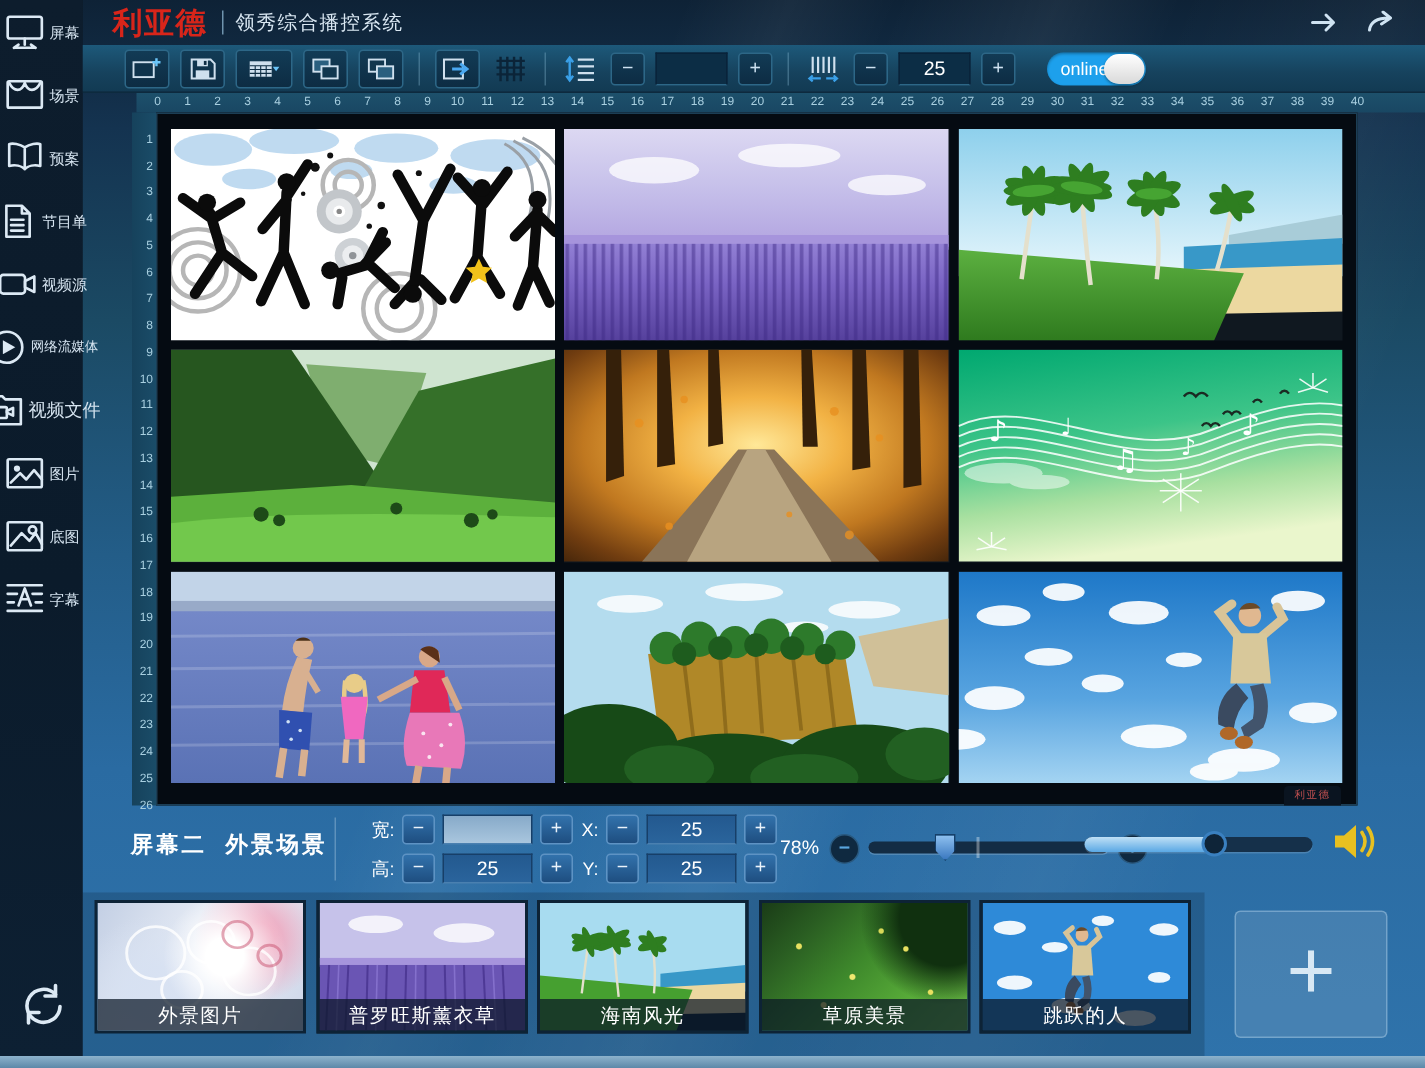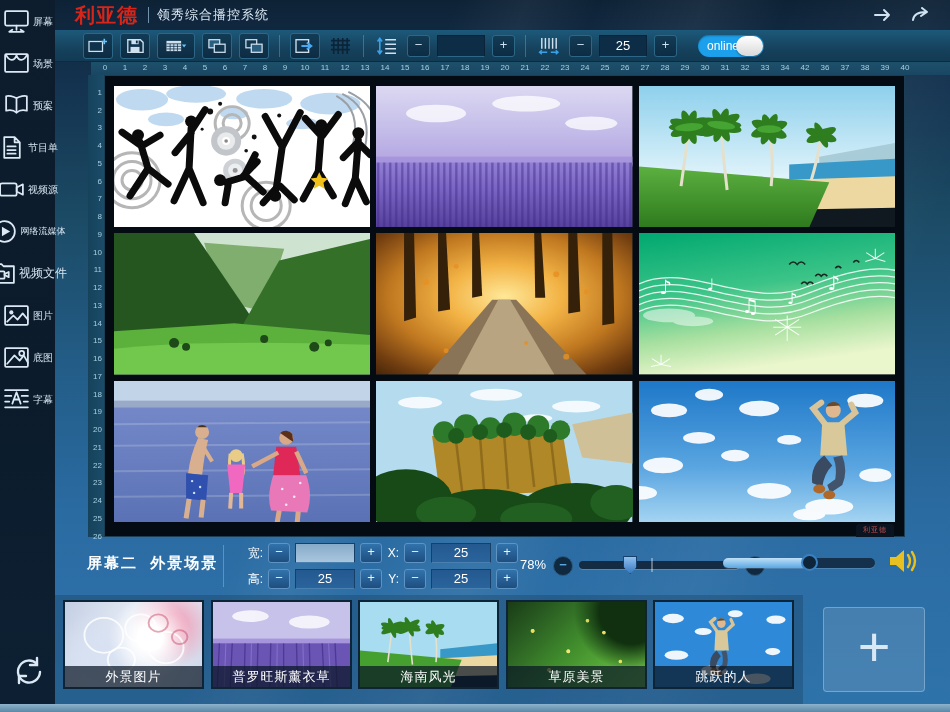--- a/index.html
+++ b/index.html
@@ -325,21 +325,21 @@
       <span class="tick" style="left: 514px;">25</span>
       <span class="tick" style="left: 534px;">26</span>
       <span class="tick" style="left: 554px;">27</span>
       <span class="tick" style="left: 574px;">28</span>
       <span class="tick" style="left: 594px;">29</span>
       <span class="tick" style="left: 614px;">30</span>
       <span class="tick" style="left: 634px;">31</span>
       <span class="tick" style="left: 654px;">32</span>
       <span class="tick" style="left: 674px;">33</span>
       <span class="tick" style="left: 694px;">34</span>
-      <span class="tick" style="left: 714px;">42</span>
+      <span class="tick" style="left: 714px;">35</span>
       <span class="tick" style="left: 734px;">36</span>
       <span class="tick" style="left: 754px;">37</span>
       <span class="tick" style="left: 774px;">38</span>
       <span class="tick" style="left: 794px;">39</span>
       <span class="tick" style="left: 814px;">40</span>
     </div>
   <div class="vruler">
       <span class="tick" style="top: 12.75px;">1</span>
       <span class="tick" style="top: 30.5px;">2</span>
       <span class="tick" style="top: 48.25px;">3</span>

